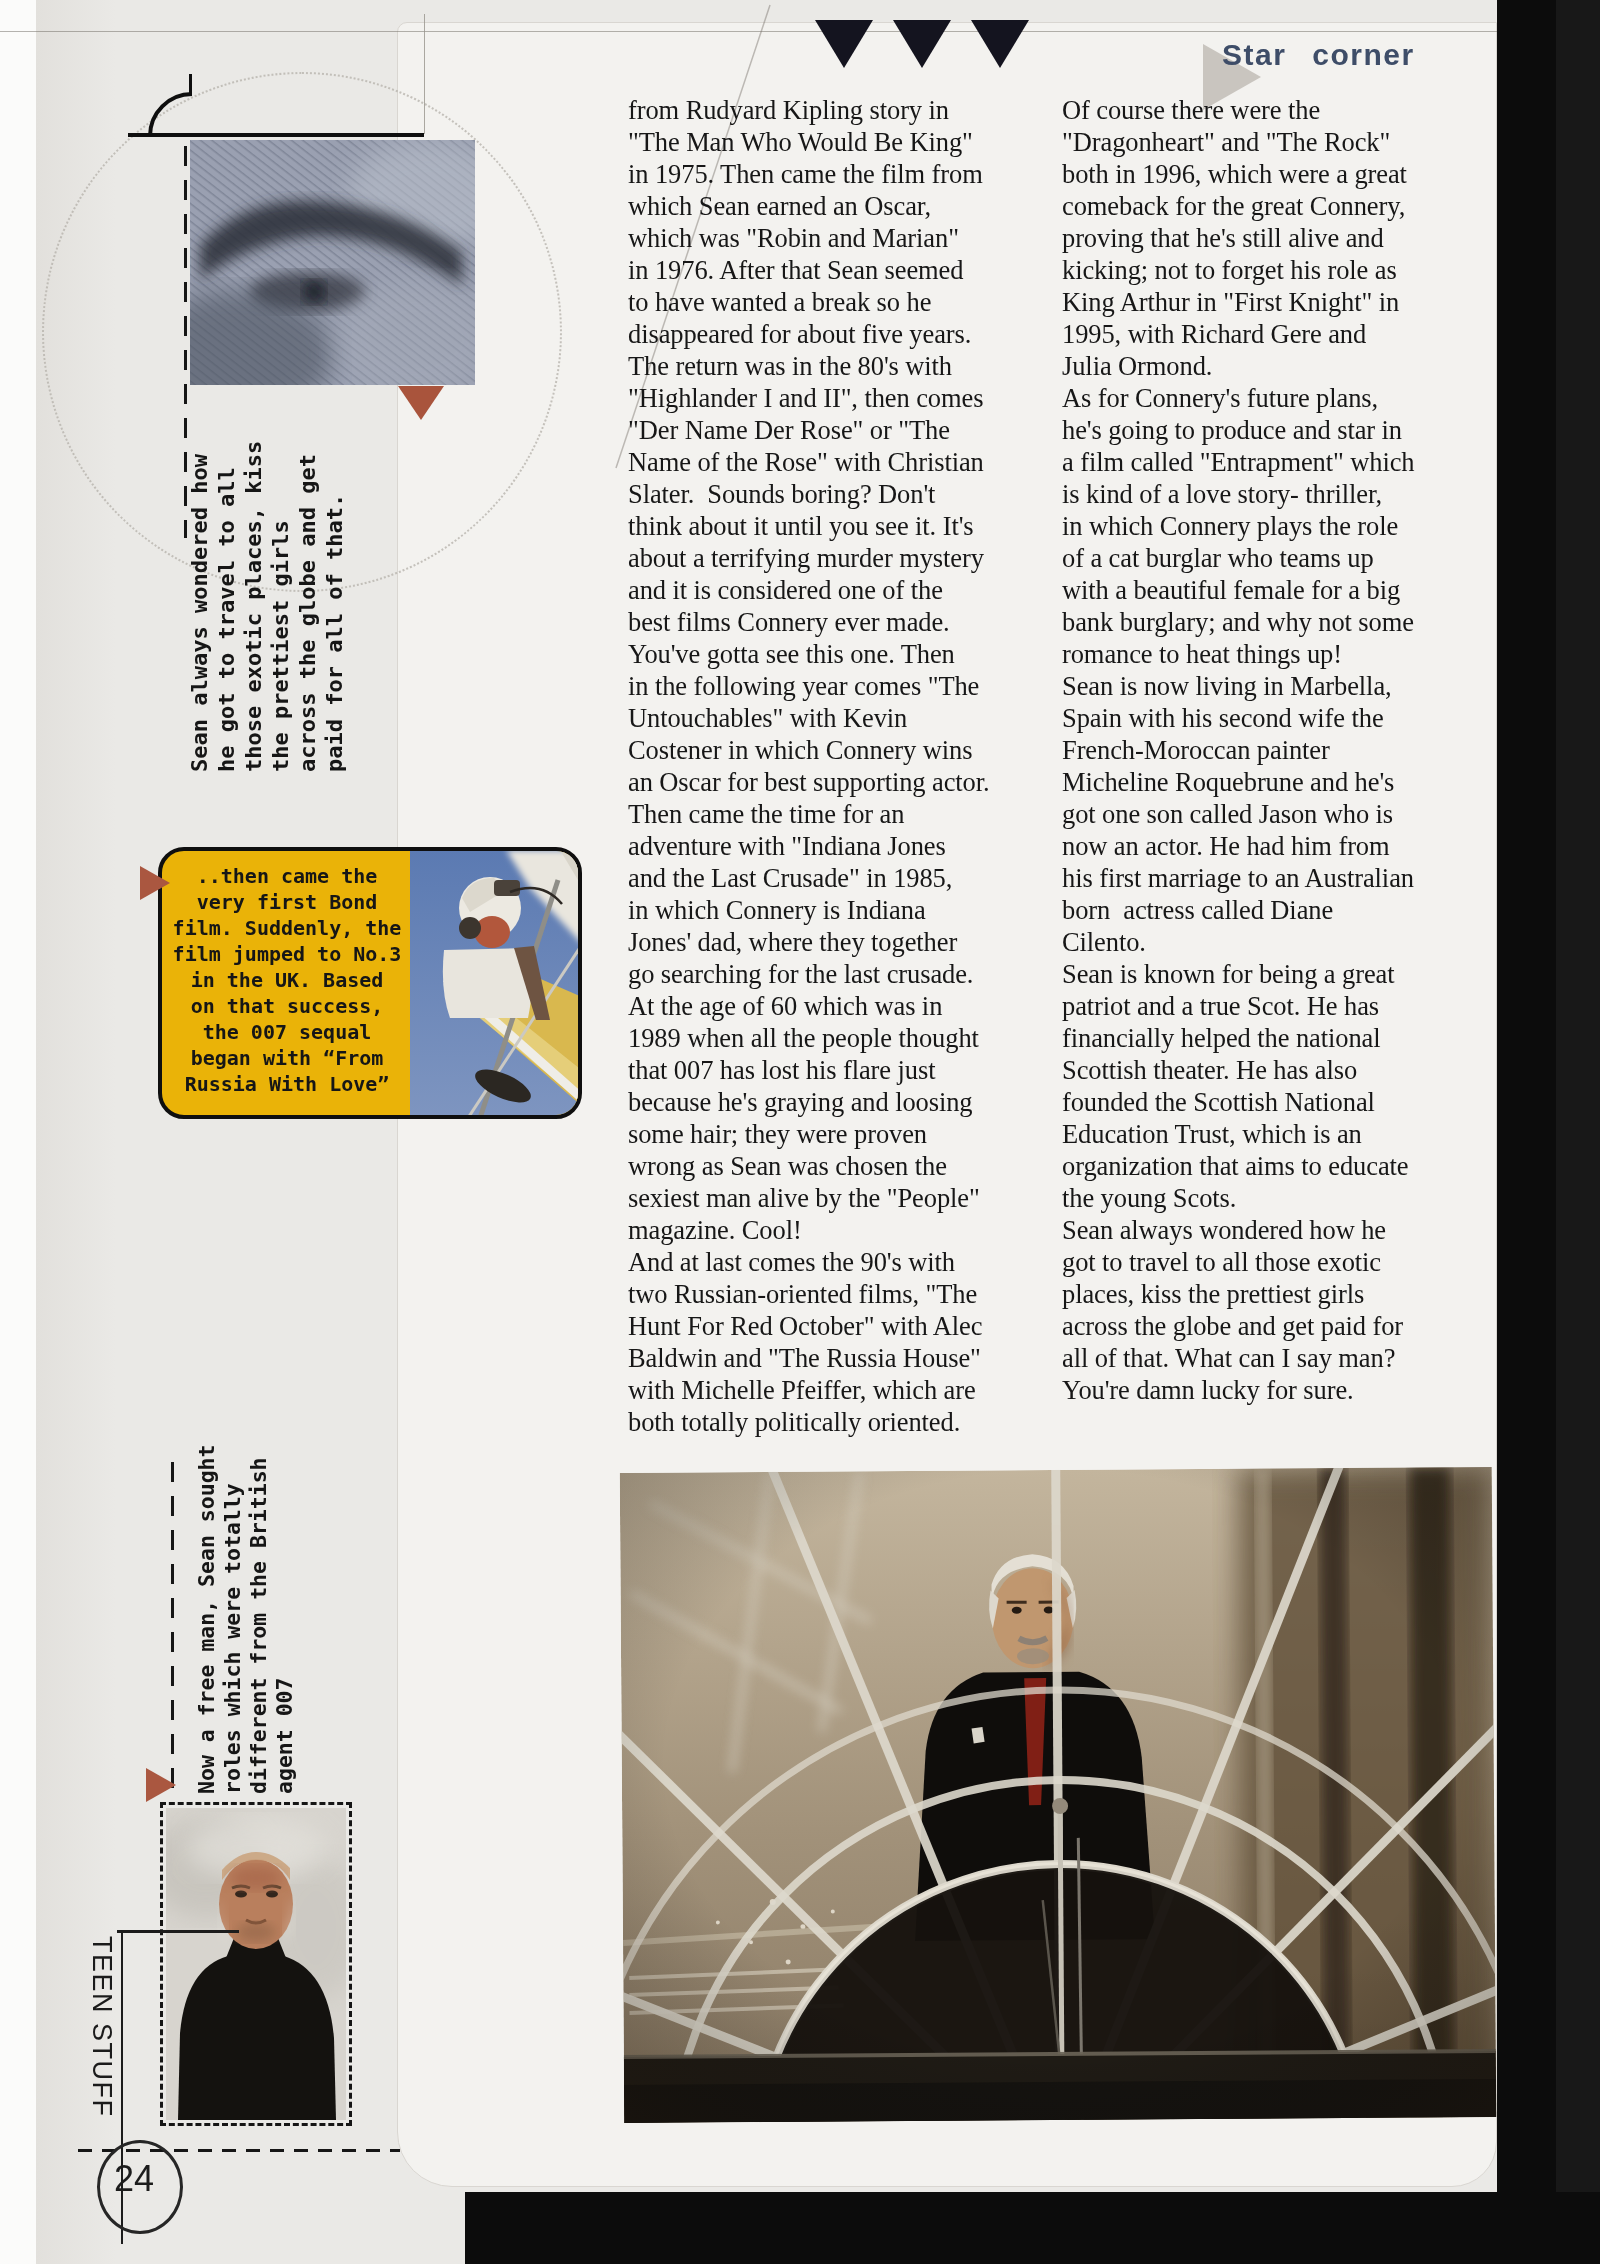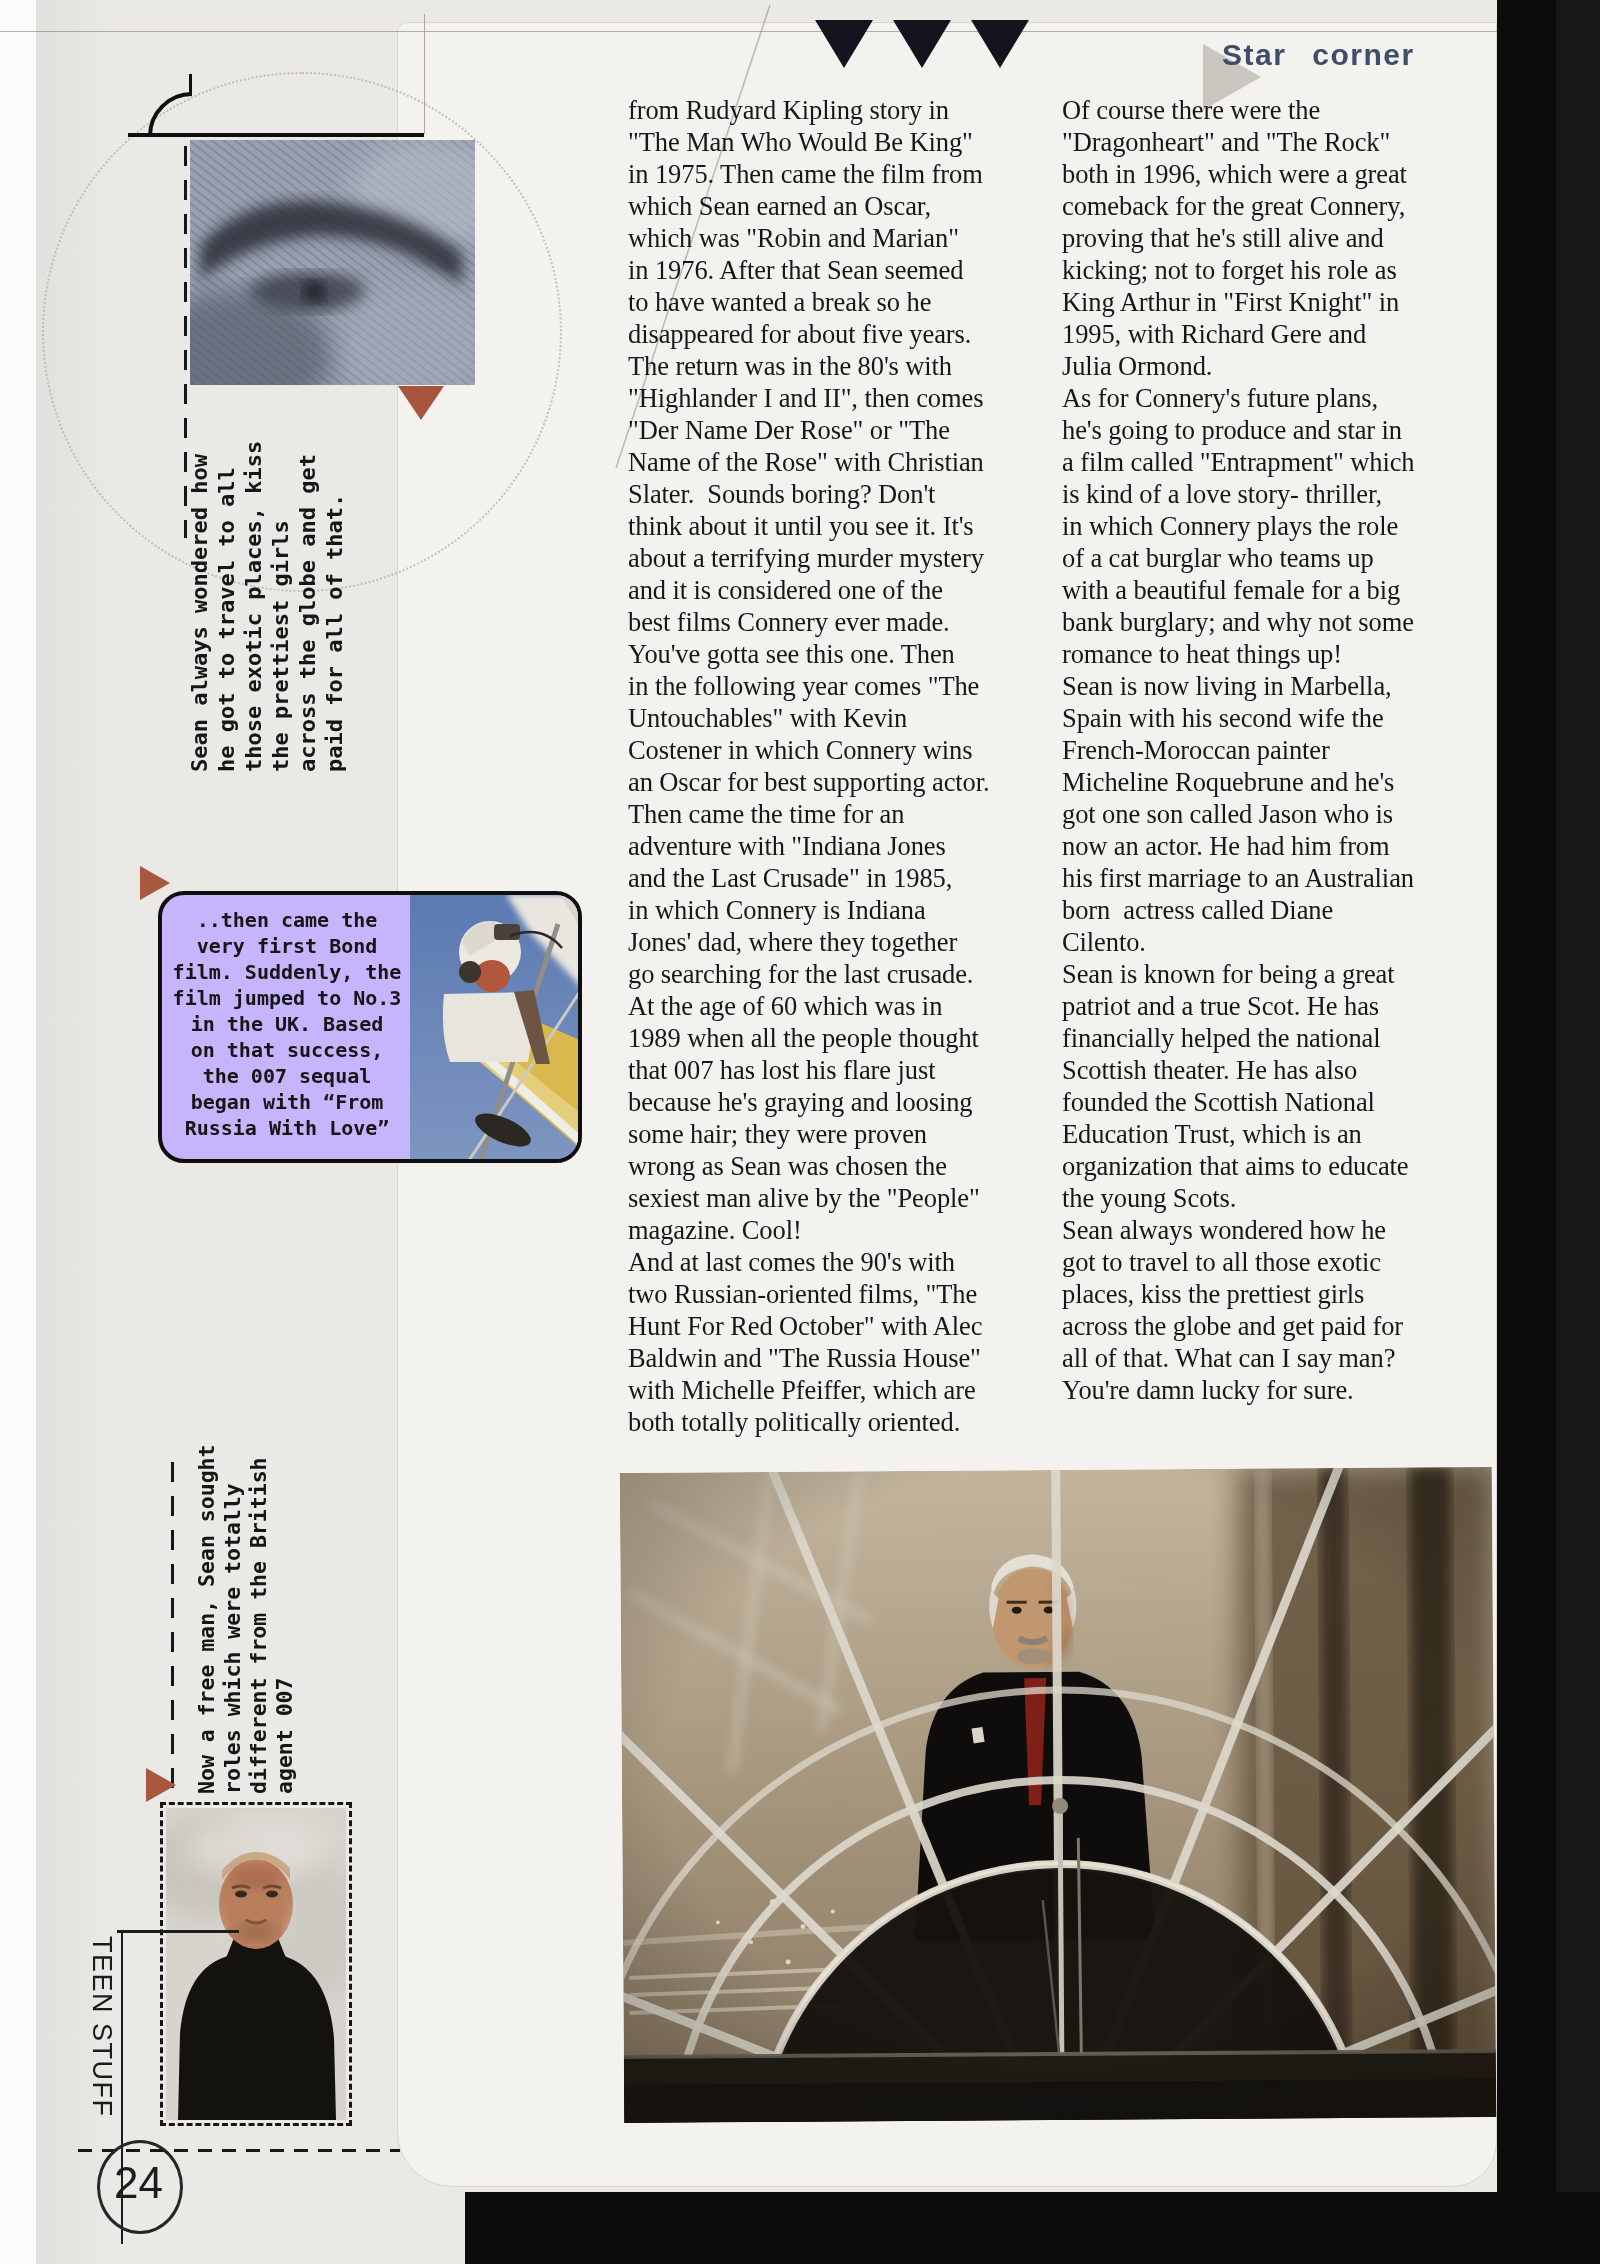--- a/index.html
+++ b/index.html
@@ -41,33 +41,33 @@
      border-left:30px solid #aa5740;}
   
   .pullquote{font-family:"DejaVu Sans Mono","Liberation Mono",monospace;font-weight:700;color:#161616;
      white-space:pre;}
   #quote-top{left:186px;top:772px;width:386px;height:164px;font-size:22px;line-height:27px;
      transform:rotate(-90deg);transform-origin:0 0;}
   #quote-bottom{left:194px;top:1794px;width:405px;height:106px;font-size:21.5px;line-height:26px;
      transform:rotate(-90deg);transform-origin:0 0;}
   #quote-bottom-dash{left:171px;top:1462px;height:330px;}
   
-  #callout{left:158px;top:847px;width:424px;height:272px;background:#c4b5fd;border:4px solid #0f0f0f;
-     border-radius:26px;box-sizing:border-box;overflow:hidden;margin-top:44px;}
+  #callout{left:158px;top:847px;width:424px;height:272px;background:#eab308;border:4px solid #0f0f0f;
+     border-radius:26px;box-sizing:border-box;overflow:hidden;}
   #callout-text{left:2px;top:12px;width:246px;font-size:20px;line-height:26px;text-align:center;}
   #callout-photo{left:248px;top:-1px;width:174px;height:268px;}
   
   #portrait-wrap{left:160px;top:1802px;width:186px;height:318px;border:3px dashed #151515;box-sizing:content-box;}
   
   #teen-hline{left:117px;top:1930px;width:122px;height:3px;background:#1c1c1c;}
   #teen-vline{left:121px;top:1932px;width:2px;height:312px;background:#1c1c1c;}
   #teen-label{left:86px;top:1936px;height:220px;writing-mode:vertical-rl;font-size:27px;
      letter-spacing:1.5px;color:#1b1b1b;}
   #page-circle{left:97px;top:2140px;width:80px;height:88px;border:3px solid #262626;border-radius:50%;}
-  #page-num{left:114px;top:2158px;font-size:44px;color:#1c1c1c;}
+  #page-num{left:114px;top:2158px;font-size:36px;color:#1c1c1c;}
   #page-dash{left:78px;top:2149px;width:322px;height:3px;
      background:repeating-linear-gradient(90deg,#161616 0 14px,rgba(0,0,0,0) 14px 24px);}
   
   #big-photo{left:622px;top:1470px;width:872px;height:650px;transform:rotate(-0.4deg);}
   
   .col{font-family:Liberation Serif, serif;font-size:26.5px;line-height:32px;
      color:#171717;white-space:pre;letter-spacing:-0.1px;}
   #col1{left:628px;top:94px;width:434px;}
   #col2{left:1062px;top:94px;width:434px;}
 </style>

